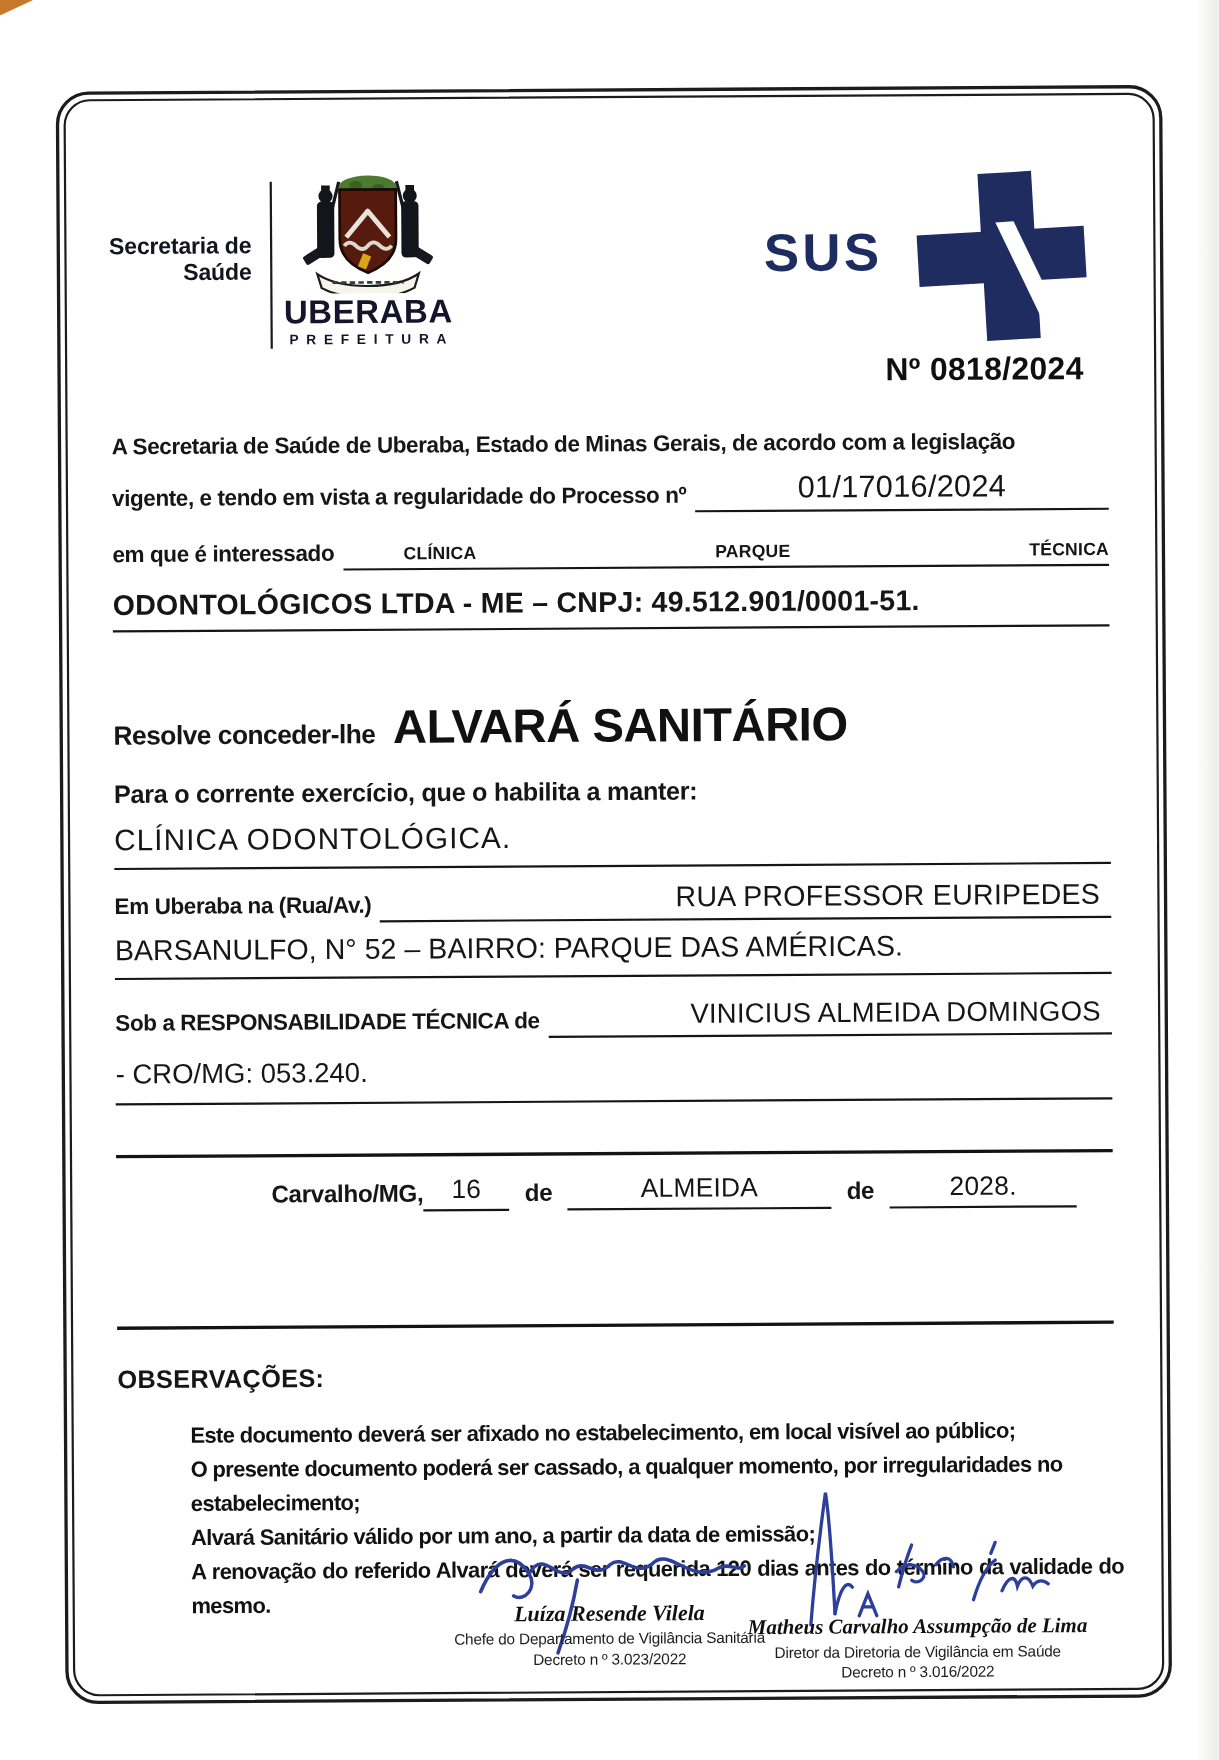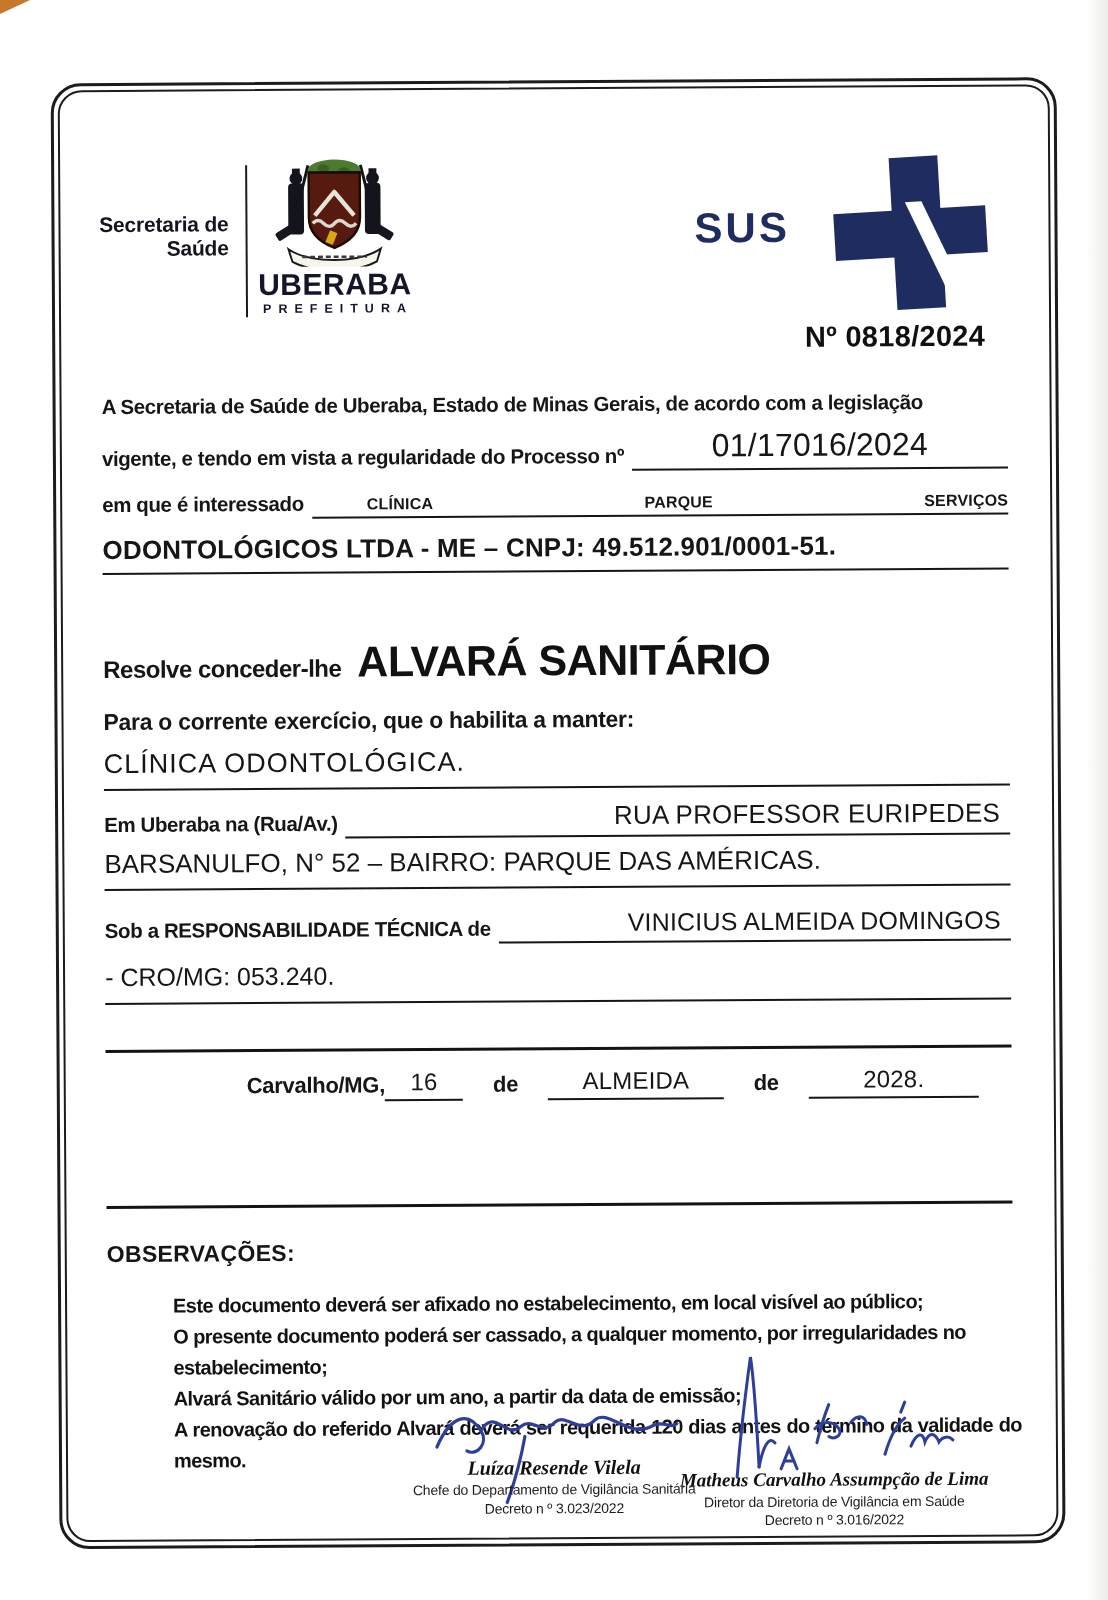--- a/index.html
+++ b/index.html
@@ -24,32 +24,32 @@
 
   
   .secretaria{left:88px;top:210px;width:144px;text-align:right;
     font-size:21px;font-weight:700;line-height:1.15;color:#14141e;letter-spacing:-0.2px;}
   .hdr-divider{left:249px;top:163px;width:2px;height:152px;background:#1a1a1a;}
   .crest{left:263px;top:155px;width:150px;height:110px;}
   .city-name{left:252px;top:266px;width:172px;text-align:center;
     font-size:30px;font-weight:800;letter-spacing:0.5px;color:#14142a;}
   .city-sub{left:252px;top:300px;width:178px;text-align:center;
     font-size:12.5px;font-weight:700;letter-spacing:7px;color:#14142a;}
-  .sus-text{left:698px;top:208px;font-size:42px;font-weight:800;letter-spacing:3px;
+  .sus-text{left:698px;top:208px;font-size:48px;font-weight:800;letter-spacing:3px;
     color:#1e2c5f;line-height:1;}
   .sus-cross{left:836px;top:156px;width:156px;height:158px;}
   .doc-number{left:690px;top:322px;width:298px;text-align:right;
     font-size:29px;font-weight:700;color:#101010;letter-spacing:0.3px;}
 
   
   .tpl{font-weight:700;letter-spacing:-0.4px;}
   .line-row{display:flex;align-items:flex-end;}
   .lbl{white-space:nowrap;font-size:20.5px;font-weight:700;letter-spacing:-0.4px;padding-bottom:3px;}
   .fill{flex:1;border-bottom:2.5px solid #151515;margin-left:8px;}
-  .val{font-weight:400;font-size:32px;letter-spacing:0.2px;display:inline-block;transform:translateY(-4px);}
+  .val{font-weight:400;font-size:28px;letter-spacing:0.2px;display:inline-block;transform:translateY(-4px);}
   .u-line{border-bottom:2.8px solid #151515;}
 
   .intro1{left:104px;top:392px;width:906px;font-size:20.5px;white-space:nowrap;}
   .introrow2{left:104px;top:432px;width:906px;}
   .fill-center{text-align:center;}
   .introrow3{left:104px;top:490px;width:906px;}
   .interested-fill{display:flex;justify-content:space-between;padding-left:55px;}
   .interested-fill .val{font-weight:700;font-size:16px;transform:translateY(-3px);}
   .introrow4{left:104px;top:532px;width:906px;font-size:26px;font-weight:700;
     letter-spacing:0.2px;padding-bottom:7px;}
@@ -71,21 +71,21 @@
   .cro{left:104px;top:960px;width:906px;font-size:25px;font-weight:400;padding-bottom:11px;}
 
   .hr1{left:104px;top:1047px;width:906px;height:3px;background:#131313;}
   .date-row{left:245px;top:1070px;width:732px;display:flex;align-items:flex-end;}
   .date-lbl{white-space:nowrap;font-size:22px;font-weight:700;letter-spacing:-0.3px;padding-bottom:3px;}
   .date-fill{border-bottom:2.5px solid #151515;text-align:center;}
   .date-fill .val{font-size:24px;transform:translateY(-3px);}
   .w-day{width:78px;}
   .w-month{flex:1;}
   .w-year{width:170px;}
-  .date-de{margin:0 30px;text-align:center;}
+  .date-de{margin:0 14px;text-align:center;}
   .hr2{left:104px;top:1203px;width:906px;height:3px;background:#131313;}
 
   .obs-title{left:104px;top:1238px;font-size:23px;font-weight:700;letter-spacing:0.3px;}
   .obs-list{left:170px;top:1288px;width:848px;font-size:20px;font-weight:700;
     letter-spacing:-0.6px;line-height:1.55;color:#121212;}
   .obs-list p{margin:0;}
   .obs-just{text-align:justify;}
 
   .sig-name{font-family:"Liberation Serif", serif;font-style:italic;font-weight:700;color:#101010;}
   .sig-small{font-size:14px;color:#1d1d1d;letter-spacing:-0.2px;}
@@ -157,21 +157,21 @@
   <div class="abs line-row introrow2">
     <span class="lbl">vigente, e tendo em vista a regularidade do Processo nº</span>
     <span class="fill fill-center"><span class="val">01/17016/2024</span></span>
   </div>
 
   <div class="abs line-row introrow3">
     <span class="lbl">em que é interessado</span>
     <span class="fill interested-fill">
       <span class="val">CLÍNICA</span>
       <span class="val">PARQUE</span>
-      <span class="val">SERVIÇOS</span>
+      <span class="val">TÉCNICA</span>
     </span>
   </div>
 
   <div class="abs introrow4 u-line">ODONTOLÓGICOS LTDA - ME  – CNPJ: 49.512.901/0001-51.</div>
 
   <div class="abs resolve-row">
     <span class="resolve-lbl">Resolve conceder-lhe</span>
     <span class="main-title">ALVARÁ SANITÁRIO</span>
   </div>
   <div class="abs habilita">Para o corrente exercício, que o habilita a manter:</div>

